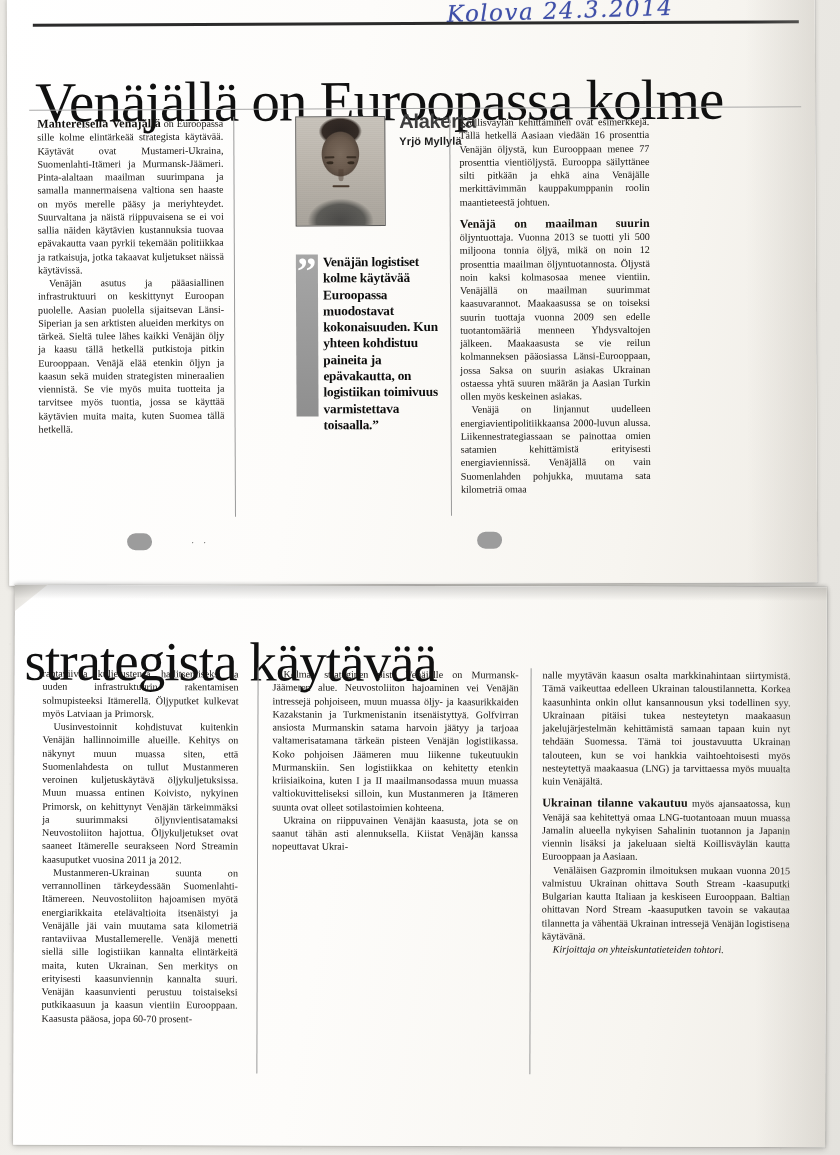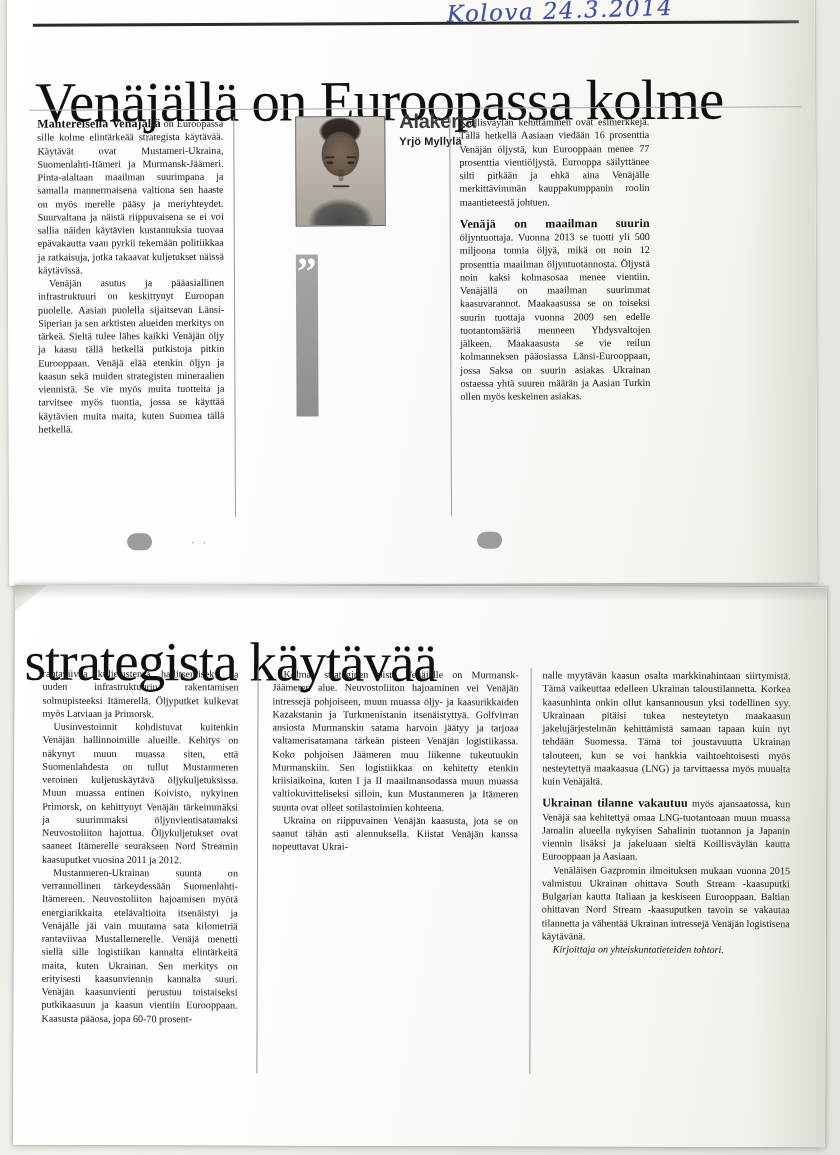--- a/index.html
+++ b/index.html
@@ -370,29 +370,31 @@
 
       <div class="alakerta">
         <div class="alakerta-title">Alakerta</div>
         <div class="alakerta-author">Yrjö Myllylä</div>
       </div>
 
       <div class="pullquote">
         <div class="pq-bar">
           <span class="pq-mark">”</span>
         </div>
+        <div class="pq-text">Venäjän logistiset kolme käytävää Euroopassa muodostavat kokonaisuuden. Kun yhteen kohdistuu paineita ja epävakautta, on logistiikan toimivuus varmistettava toisaalla.”</div>
       </div>
 
       <div class="colrule" style="left:442px;top:120px;height:400px;"></div>
 
       <div class="col body-text" style="position:absolute;left:452px;top:120px;width:190px;">
         <p class="nofirst"><span>Koillisväylän kehittäminen ovat esimerkkejä. Tällä hetkellä Aasiaan viedään 16 prosenttia Venäjän öljystä, kun Eurooppaan menee 77 prosenttia vientiöljystä. Eurooppa säilyttänee silti pitkään ja ehkä aina Venäjälle merkittävimmän kauppakumppanin roolin maantieteestä johtuen.</span></p>
         <p class="gap">
           <span class="lead-in">Venäjä on maailman suurin</span><span> öljyntuottaja. Vuonna 2013 se tuotti yli 500 miljoona tonnia öljyä, mikä on noin 12 prosenttia maailman öljyntuotannosta. Öljystä noin kaksi kolmasosaa menee vientiin. Venäjällä on maailman suurimmat kaasuvarannot. Maakaasussa se on toiseksi suurin tuottaja vuonna 2009 sen edelle tuotantomääriä menneen Yhdysvaltojen jälkeen. Maakaasusta se vie reilun kolmanneksen pääosiassa Länsi-Eurooppaan, jossa Saksa on suurin asiakas Ukrainan ostaessa yhtä suuren määrän ja Aasian Turkin ollen myös keskeinen asiakas.</span>
         </p>
+        <p><span>Venäjä on linjannut uudelleen energiavientipolitiikkaansa 2000-luvun alussa. Liikennestrategiassaan se painottaa omien satamien kehittämistä erityisesti energiaviennissä. Venäjällä on vain Suomenlahden pohjukka, muutama sata kilometriä omaa</span></p>
       </div>
 
       <div class="jumpmark" style="left:118px;top:536px;"></div>
       <div class="jumpdots" style="left:182px;top:540px;">· ·</div>
       <div class="jumpmark" style="left:468px;top:536px;"></div>
 
       <div class="edge-fade-r"></div>
     </div>
   </div>
 

